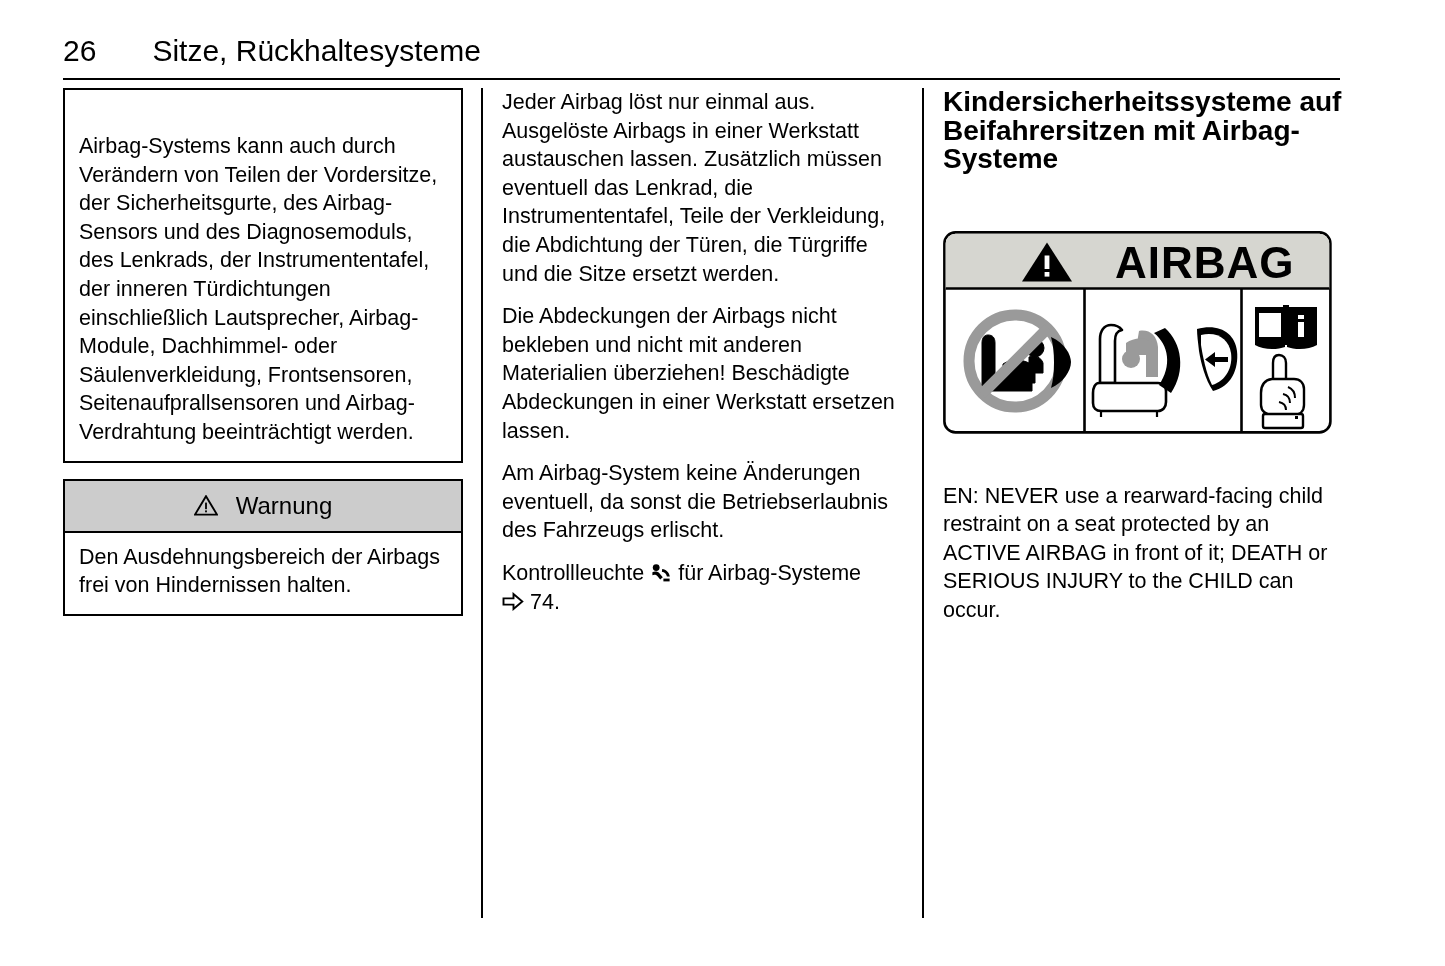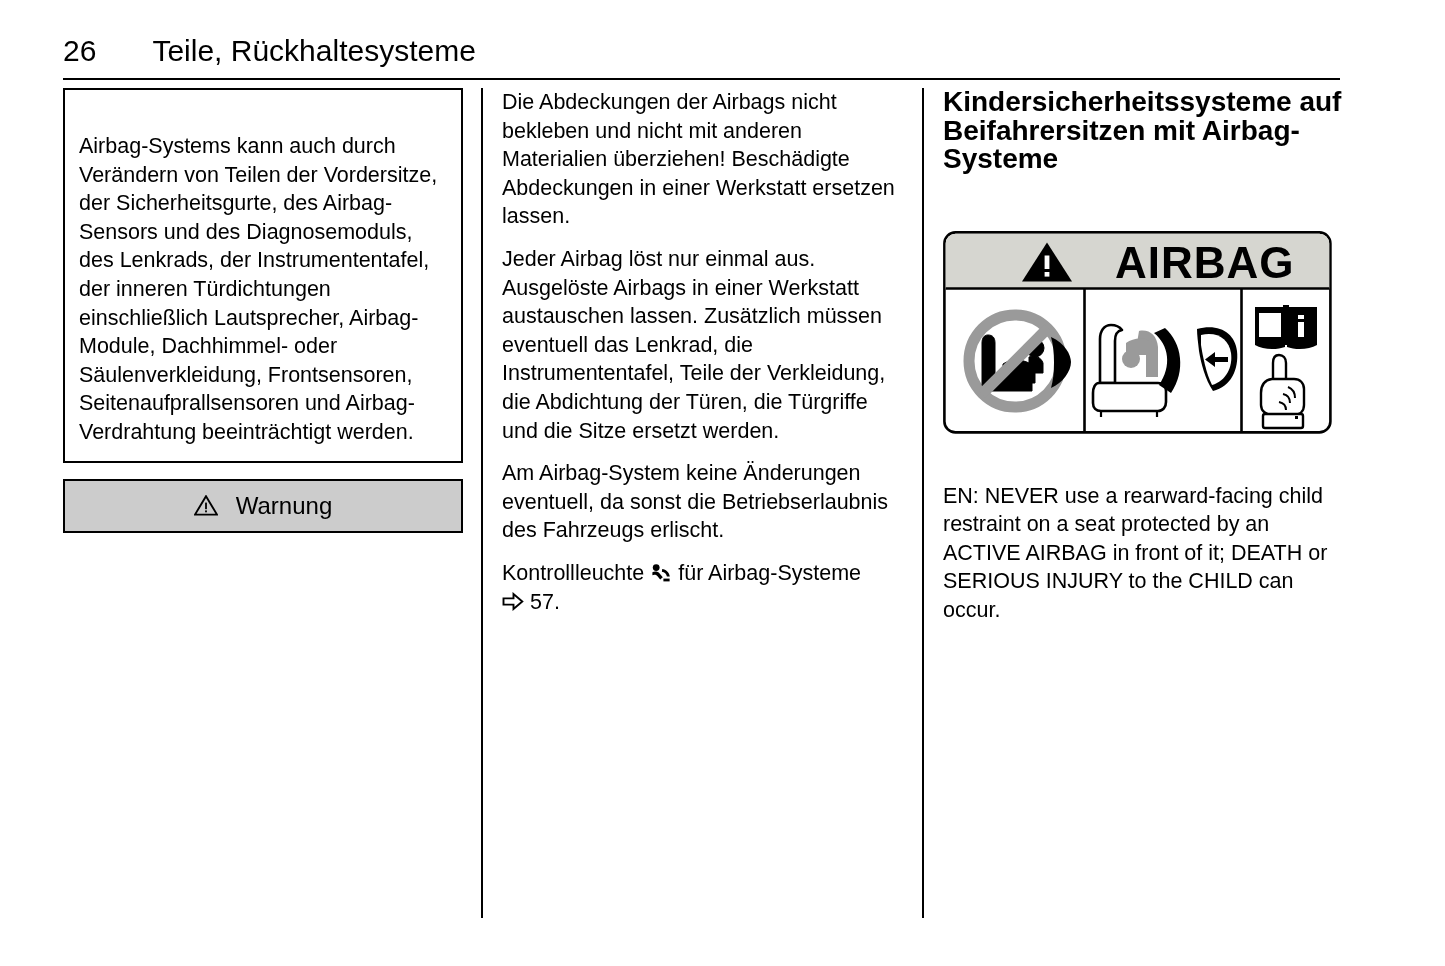--- a/index.html
+++ b/index.html
@@ -161,21 +161,21 @@
   .label-texts p { margin-bottom: 14px; }
   .label-texts p:last-child { margin-bottom: 0; }
 </style>
 </head>
 <body>
 
 <div class="page">
 
   <div class="page-header">
     <span class="page-number">26</span>
-    <span class="page-title">Teile, Rückhaltesysteme</span>
+    <span class="page-title">Sitze, Rückhaltesysteme</span>
   </div>
 
   <div class="columns">
 
     <div class="col-rule rule-1"></div>
     <div class="col-rule rule-2"></div>
 
     <div class="col col-1">
 
       <div class="boxed">
@@ -186,45 +186,48 @@
         <div class="warn-head">
           <span class="warn-head-inner">
             <svg class="warn-tri" viewBox="0 0 24 21">
               <path d="M12 1.2 L23 19.6 L1 19.6 Z" fill="none" stroke="#000" stroke-width="1.9" stroke-linejoin="miter"></path>
               <rect x="11.1" y="7.6" width="1.8" height="6.6" fill="#000"></rect>
               <rect x="11.1" y="15.4" width="1.8" height="1.9" fill="#000"></rect>
             </svg>
             <span class="warn-label">Warnung</span>
           </span>
         </div>
+        <div class="warn-body">
+          <p>Den Ausdehnungsbereich der Airbags frei von Hindernissen halten.</p>
+        </div>
       </div>
 
       <div class="note-block">
       </div>
 
     </div>
 
     <div class="col col-2">
+      <p>Jeder Airbag löst nur einmal aus. Ausgelöste Airbags in einer Werkstatt austauschen lassen. Zusätzlich müssen eventuell das Lenkrad, die Instrumententafel, Teile der Verkleidung, die Abdichtung der Türen, die Türgriffe und die Sitze ersetzt werden.</p>
       <p>Die Abdeckungen der Airbags nicht bekleben und nicht mit anderen Materialien überziehen! Beschädigte Abdeckungen in einer Werkstatt ersetzen lassen.</p>
-      <p>Jeder Airbag löst nur einmal aus. Ausgelöste Airbags in einer Werkstatt austauschen lassen. Zusätzlich müssen eventuell das Lenkrad, die Instrumententafel, Teile der Verkleidung, die Abdichtung der Türen, die Türgriffe und die Sitze ersetzt werden.</p>
       <p>Am Airbag-System keine Änderungen eventuell, da sonst die Betriebserlaubnis des Fahrzeugs erlischt.</p>
       <p>
         <span>Kontrollleuchte</span>
         <svg class="inline-sym" width="22" height="20" viewBox="0 0 22 20">
           <circle cx="6.2" cy="4.6" r="3.4" fill="#000"></circle>
           <path d="M2.4 9.2 C4.6 8.0 8.0 8.4 9.6 10.4 L12.8 14.3 L10.2 16.4 L7.3 12.9 C6.2 11.6 4.0 11.3 2.4 12.2 Z" fill="#000"></path>
           <path d="M12.2 6.0 C16.0 6.4 19.4 9.6 19.8 13.6 L16.9 13.6 C16.5 10.9 14.5 8.9 11.9 8.7 Z" fill="#000"></path>
           <path d="M13.4 15.6 L19.6 15.6 L19.6 18.4 L13.4 18.4 Z" fill="#000"></path>
         </svg>
         <span>für Airbag-Systeme</span>
         <br>
         <svg class="arrow-sym" width="22" height="19" viewBox="0 0 22 19">
           <path d="M1.5 6.4 L11.5 6.4 L11.5 2.0 L20.3 9.5 L11.5 17.0 L11.5 12.6 L1.5 12.6 Z" fill="none" stroke="#000" stroke-width="1.9" stroke-linejoin="miter"></path>
         </svg>
-        <span>57.</span>
+        <span>74.</span>
       </p>
     </div>
 
     <div class="col col-3">
 
       <div class="sec-heading">Kindersicherheitssysteme auf Beifahrersitzen mit Airbag-Systeme</div>
 
       <div class="airbag-label-wrap">
         <svg class="airbag-label" width="389" height="203" viewBox="0 0 389 203">
 

